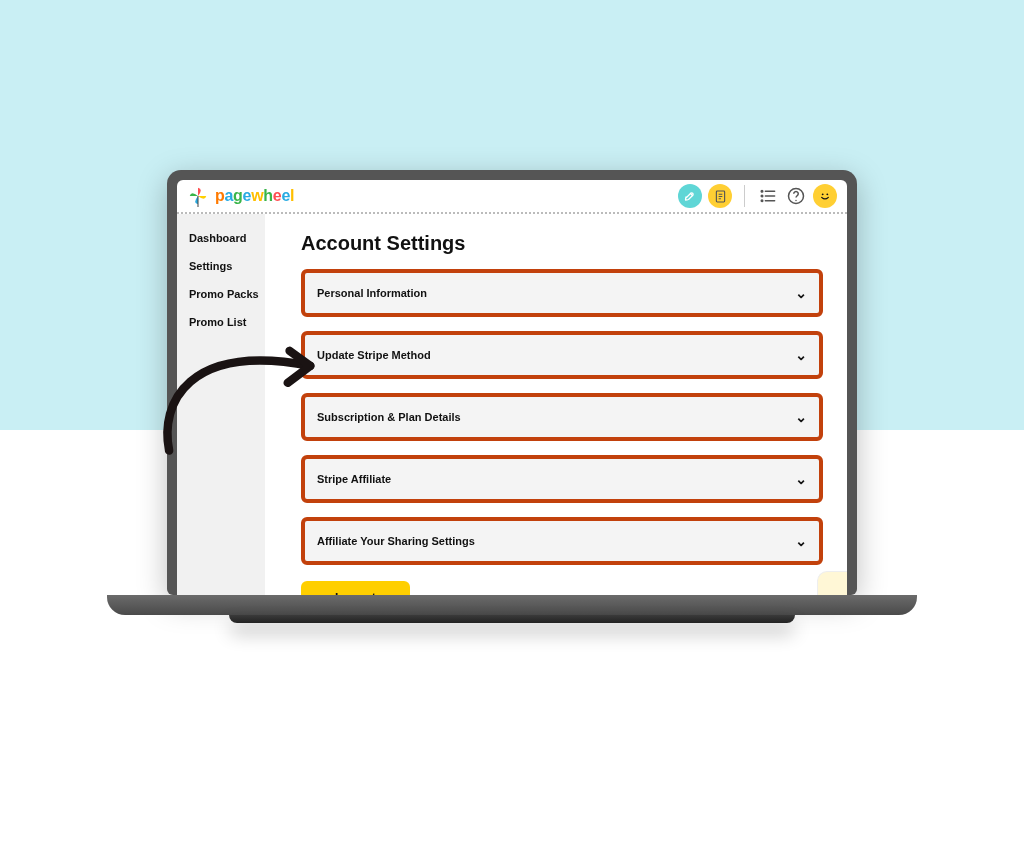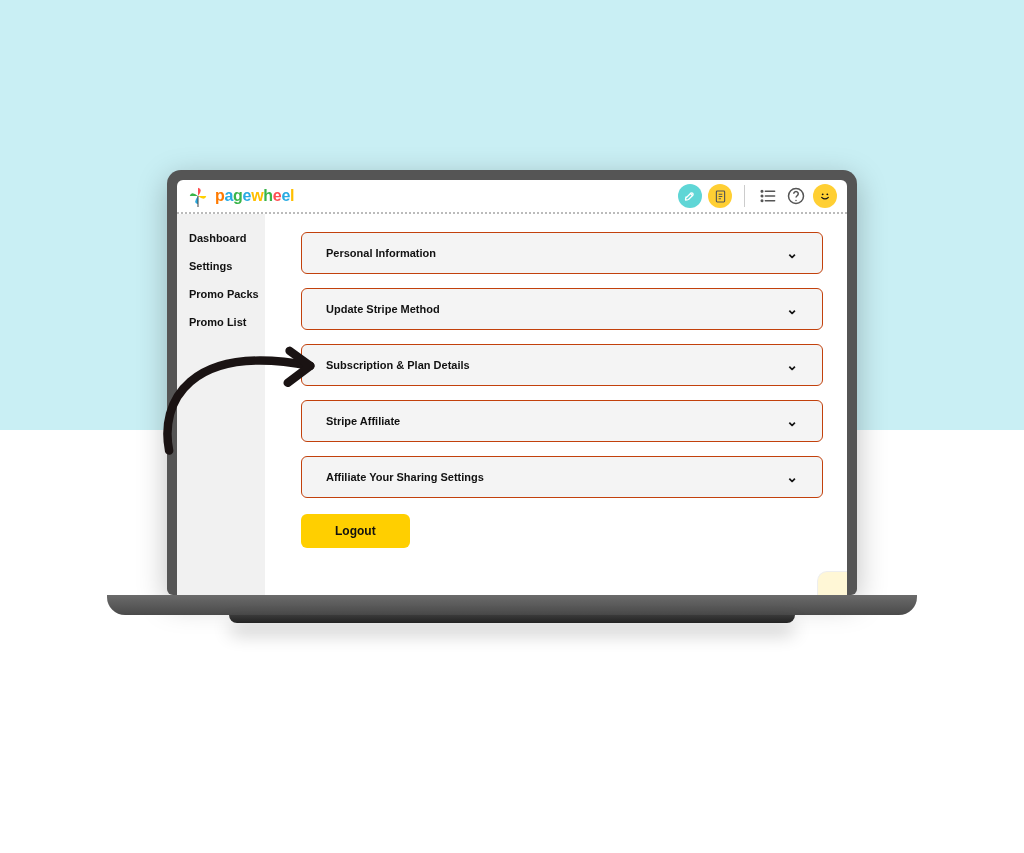--- a/index.html
+++ b/index.html
@@ -120,23 +120,23 @@
     overflow:auto;
   }
   h1.page-title {
     font-size: 20px;
     font-weight: 800;
     color:#111;
     margin-bottom: 14px;
   }
   .acc-row {
     background:#f4f4f4;
-    border:1px solid #c2410c;
+    border:4px solid #c2410c;
     border-radius:6px;
-    padding: 12px 24px;
+    padding: 12px 12px;
     display:flex;
     align-items:center;
     justify-content:space-between;
     margin-bottom: 14px;
     font-size: 11px;
     font-weight:700;
     color:#111;
     cursor:pointer;
   }
   .chev {
@@ -252,20 +252,21 @@
 
       <div class="app-body">
         <div class="sidebar">
           <div>Dashboard</div>
           <div>Settings</div>
           <div>Promo Packs</div>
           <div>Promo List</div>
         </div>
 
         <div class="main">
+          <h1 class="page-title">Account Settings</h1>
 
           <div class="acc-row">
             <span>Personal Information</span>
             <span class="chev">⌄</span>
           </div>
           <div class="acc-row">
             <span>Update Stripe Method</span>
             <span class="chev">⌄</span>
           </div>
           <div class="acc-row">

